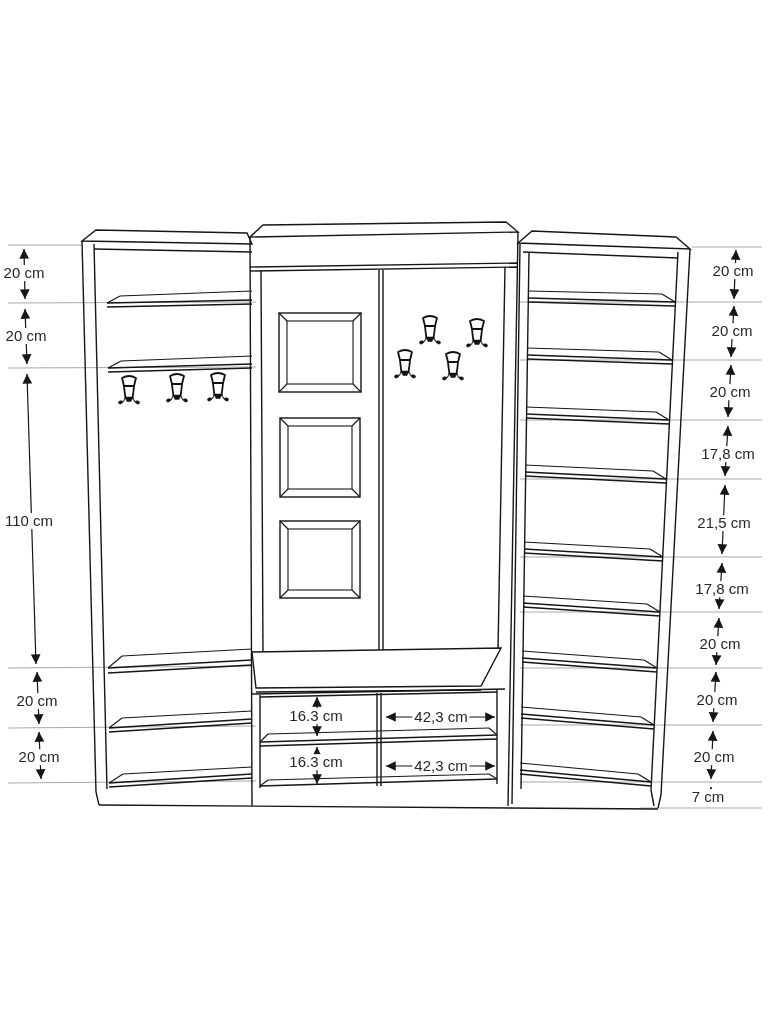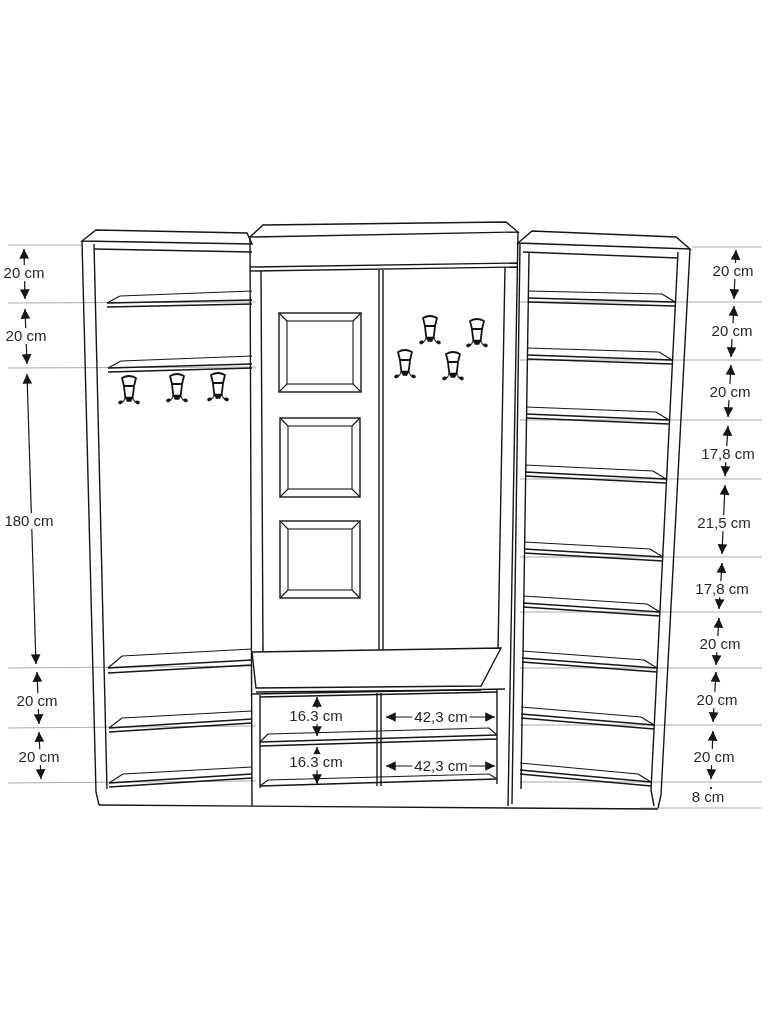--- a/index.html
+++ b/index.html
@@ -214,33 +214,33 @@
     <path class="dim" marker-start="url(#arr)" marker-end="url(#arr)" d="M711,787 L710,805"></path>
     <path class="dim" marker-start="url(#arr)" marker-end="url(#arr)" d="M317,697 L317,736"></path>
     <path class="dim" marker-start="url(#arr)" marker-end="url(#arr)" d="M386,717 L495,717"></path>
     <path class="dim" marker-start="url(#arr)" marker-end="url(#arr)" d="M317,747 L317,784"></path>
     <path class="dim" marker-start="url(#arr)" marker-end="url(#arr)" d="M386,766 L495,766"></path>
   </g>
 </svg>
 
 <div class="dl" style="left:24px;top:273px">20 cm</div>
 <div class="dl" style="left:26px;top:336px">20 cm</div>
-<div class="dl" style="left:29px;top:521px">180 cm</div>
+<div class="dl" style="left:29px;top:521px">110 cm</div>
 <div class="dl" style="left:37px;top:701px">20 cm</div>
 <div class="dl" style="left:39px;top:757px">20 cm</div>
 
 <div class="dl" style="left:733px;top:271px">20 cm</div>
 <div class="dl" style="left:732px;top:331px">20 cm</div>
 <div class="dl" style="left:730px;top:392px">20 cm</div>
 <div class="dl" style="left:728px;top:454px">17,8 cm</div>
 <div class="dl" style="left:724px;top:523px">21,5 cm</div>
 <div class="dl" style="left:722px;top:589px">17,8 cm</div>
 <div class="dl" style="left:720px;top:644px">20 cm</div>
 <div class="dl" style="left:717px;top:700px">20 cm</div>
 <div class="dl" style="left:714px;top:757px">20 cm</div>
-<div class="dl" style="left:708px;top:797px">8 cm</div>
+<div class="dl" style="left:708px;top:797px">7 cm</div>
 
 <div class="dl" style="left:316px;top:716px">16.3 cm</div>
 <div class="dl" style="left:441px;top:717px">42,3 cm</div>
 <div class="dl" style="left:316px;top:762px">16.3 cm</div>
 <div class="dl" style="left:441px;top:766px">42,3 cm</div>
 
 </div>
 
 </body></html>

